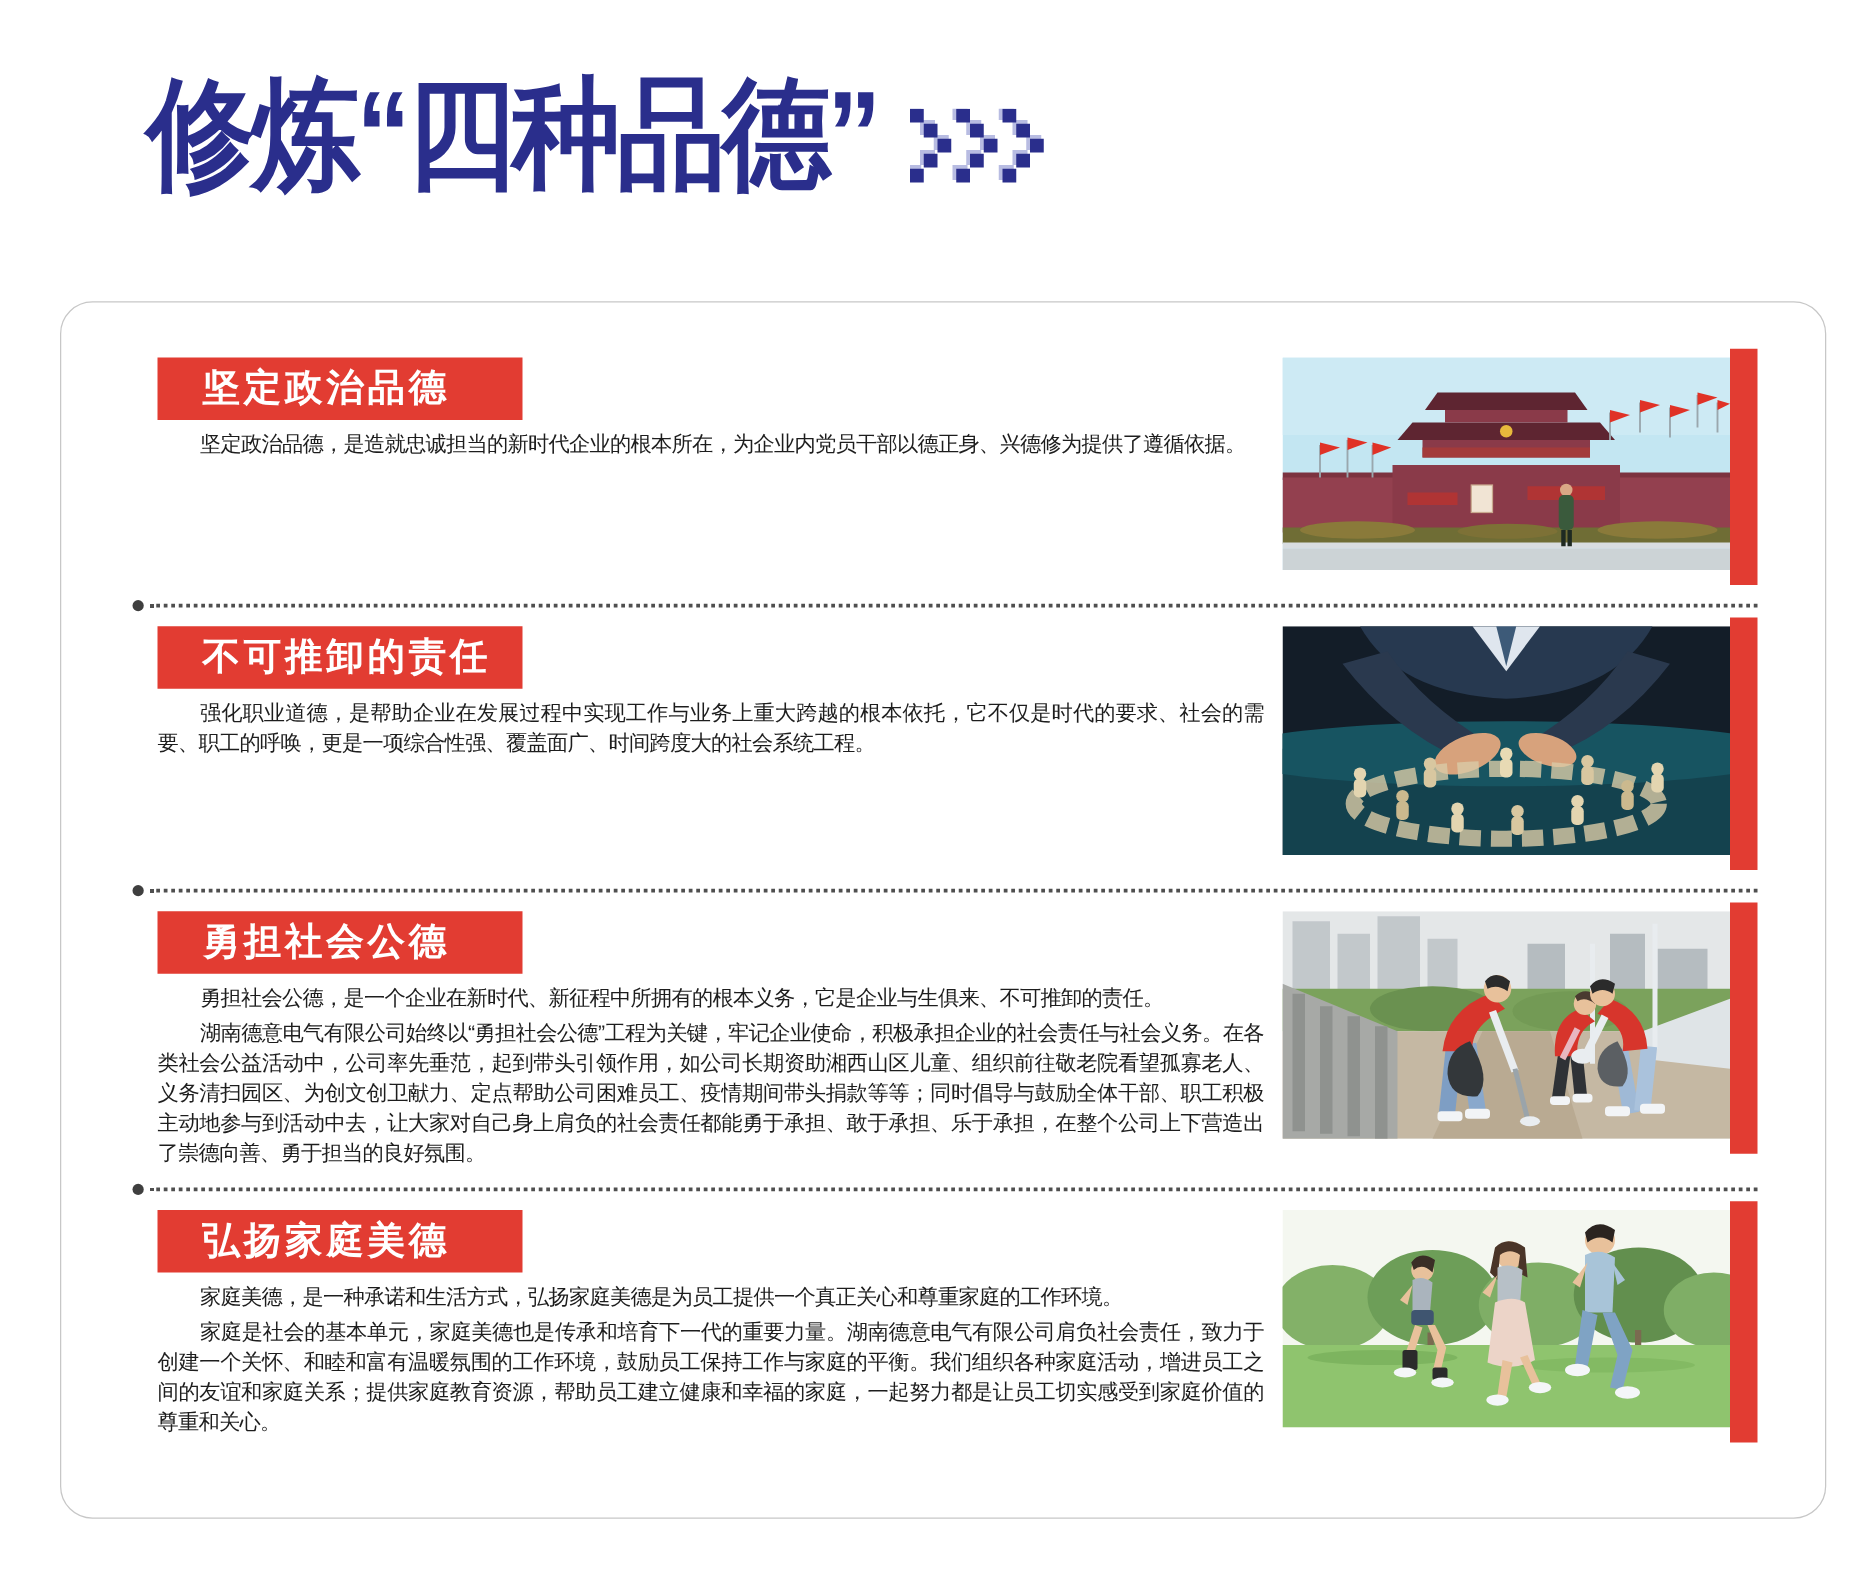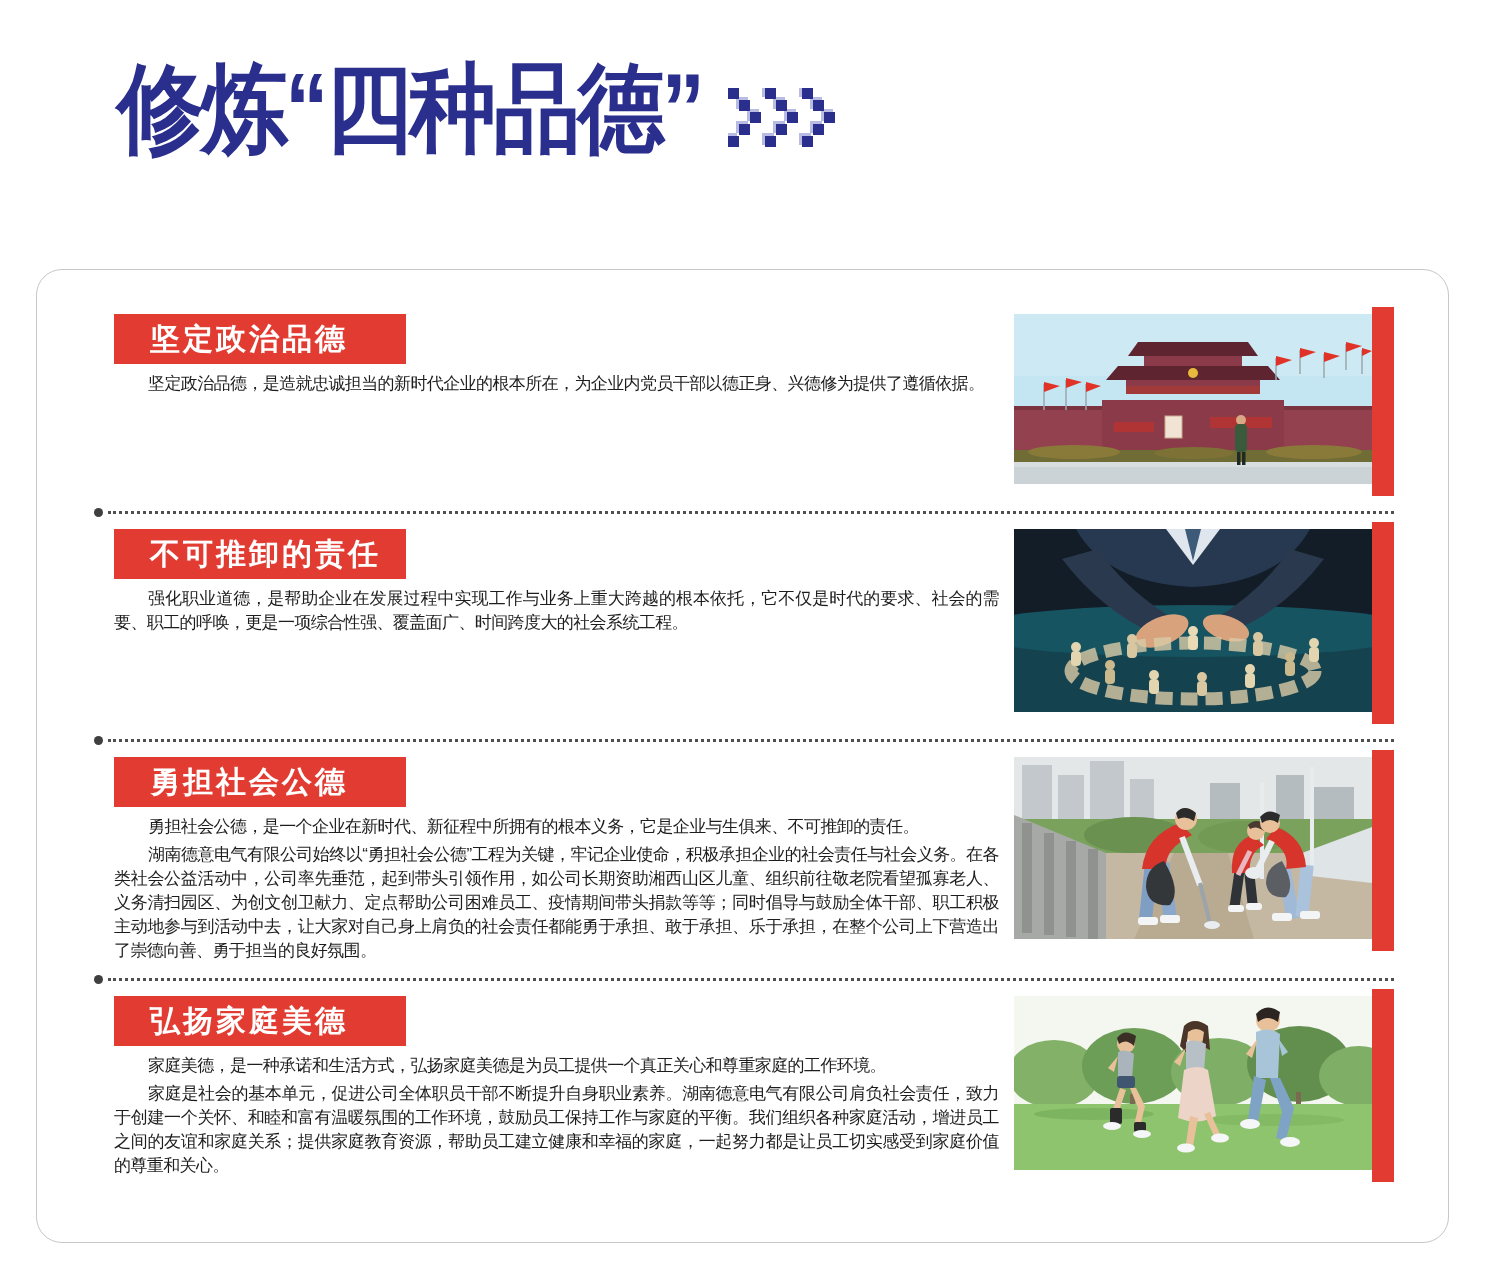--- a/index.html
+++ b/index.html
@@ -9,22 +9,22 @@
   }
   
   .header{position:absolute;left:117px;top:60px;display:flex;align-items:flex-end;}
   .page-title{
     margin:0;font-size:87px;font-weight:900;color:#2a2e8c;line-height:1.1;
     letter-spacing:-3px;transform:scaleY(1.12);transform-origin:left center;white-space:nowrap;
   }
   .arrows{margin-left:26px;margin-top:18px;}
   
   .panel{
-    position:absolute;left:36px;top:241px;width:1413px;height:974px;box-sizing:border-box;
-    border:1px solid #c7c7c7;border-radius:26px;padding:44px 54px 0 77px;overflow:hidden;margin-top:28px;
+    position:absolute;left:48px;top:241px;width:1413px;height:974px;box-sizing:border-box;
+    border:1px solid #c7c7c7;border-radius:26px;padding:44px 54px 0 77px;overflow:hidden;
   }
   .section{display:flex;align-items:flex-start;}
   .sec-text{width:885px;}
   .banner{
     width:292px;height:50px;box-sizing:border-box;background:#e23c32;color:#ffffff;
     font-family:"Liberation Serif","DejaVu Serif",serif;font-weight:bold;font-size:30px;
     line-height:50px;padding-left:36px;letter-spacing:3px;margin-bottom:8px;white-space:nowrap;
   }
   .sec-text p{
     margin:4px 0 0 0;font-size:17px;line-height:24px;letter-spacing:-0.6px;
@@ -310,21 +310,21 @@
 
   <div class="divider">
     <span class="dot"></span>
     <span class="line"></span>
   </div>
 
   <div class="section">
     <div class="sec-text">
       <div class="banner">弘扬家庭美德</div>
       <p>家庭美德，是一种承诺和生活方式，弘扬家庭美德是为员工提供一个真正关心和尊重家庭的工作环境。</p>
-      <p>家庭是社会的基本单元，促进公司全体职员干部不断提升自身职业素养。湖南德意电气有限公司肩负社会责任，致力于创建一个关怀、和睦和富有温暖氛围的工作环境，鼓励员工保持工作与家庭的平衡。我们组织各种家庭活动，增进员工之间的友谊和家庭关系；提供家庭教育资源，帮助员工建立健康和幸福的家庭，一起努力都是让员工切实感受到家庭价值的尊重和关心。</p>
+      <p>家庭是社会的基本单元，家庭美德也是传承和培育下一代的重要力量。湖南德意电气有限公司肩负社会责任，致力于创建一个关怀、和睦和富有温暖氛围的工作环境，鼓励员工保持工作与家庭的平衡。我们组织各种家庭活动，增进员工之间的友谊和家庭关系；提供家庭教育资源，帮助员工建立健康和幸福的家庭，一起努力都是让员工切实感受到家庭价值的尊重和关心。</p>
     </div>
     <div class="sec-media">
       <svg class="photo" height="174" viewBox="0 0 358 174" role="img" aria-label="family-running-in-park">
         <rect width="358" height="174" fill="#f4f7f0"></rect>
         <g>
           <ellipse cx="40" cy="78" rx="46" ry="34" fill="#83b168"></ellipse>
           <ellipse cx="120" cy="70" rx="52" ry="38" fill="#6d9e58"></ellipse>
           <ellipse cx="205" cy="76" rx="48" ry="34" fill="#7fae66"></ellipse>
           <ellipse cx="285" cy="68" rx="52" ry="38" fill="#628f4e"></ellipse>
           <ellipse cx="345" cy="80" rx="40" ry="30" fill="#7fae66"></ellipse>

